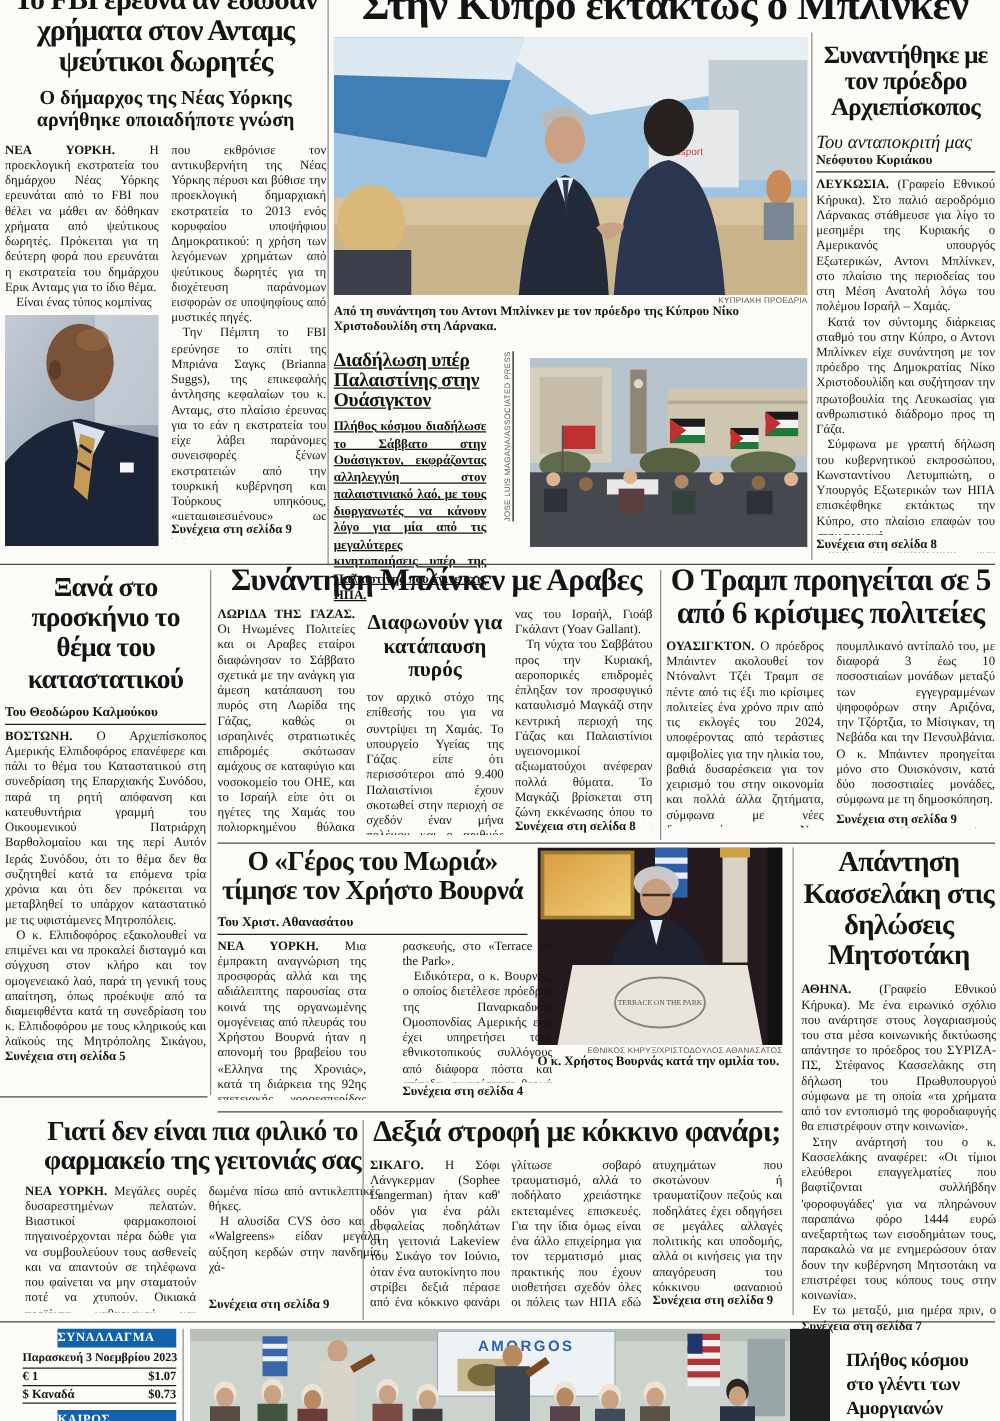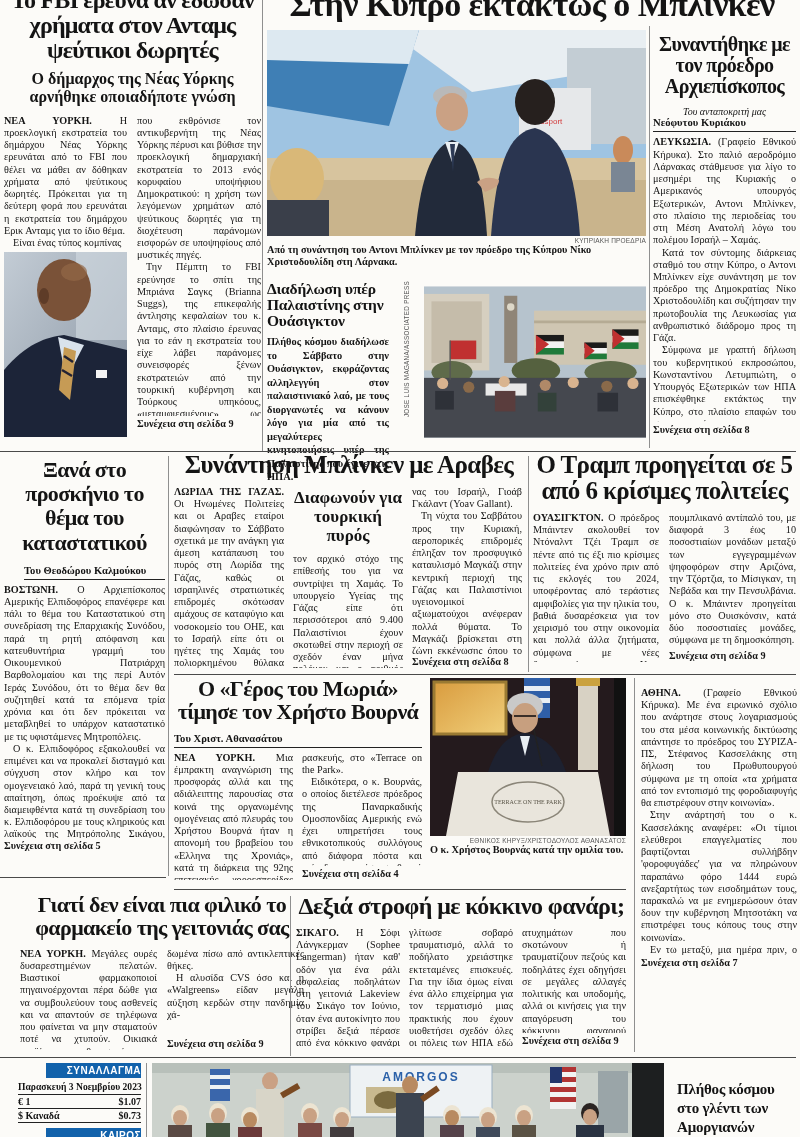--- a/index.html
+++ b/index.html
@@ -16,32 +16,32 @@
   .bt { font-size:10.2px; line-height:1.2; text-align:justify; }
   .bt p { margin:0; text-indent:9px; }
   .bt p.first { text-indent:0; }
   .lead { font-weight:bold; }
   .cont { position:absolute; bottom:0; left:0; right:0; font-weight:bold; font-size:10.2px;
           background:#fcfbf8; padding-top:2px; text-indent:0; }
   .credit { font-family:"Liberation Sans", sans-serif; font-size:6.5px; color:#555;
             text-align:right; letter-spacing:.2px; margin-top:1px; }
   .cap { font-weight:bold; font-size:10.3px; line-height:1.18; }
   .byline { font-weight:bold; font-size:10.6px; padding:2px 0 3px; border-bottom:1.3px solid #222; margin-bottom:4px; }
-  .byline .pre { font-weight:normal; font-style:italic; display:block; font-size:10px;text-align:center; }
+  .byline .pre { font-weight:normal; font-style:italic; display:block; font-size:15px; }
   .vr { position:absolute; width:1px; background:#8f8f8f; }
   .hr { position:absolute; height:1px; background:#4a4a4a; }
   .vcredit { writing-mode:vertical-rl; transform:rotate(180deg);
              font-family:"Liberation Sans", sans-serif; font-size:6.3px; color:#555; letter-spacing:.3px; }
   .brief { font-weight:bold; font-size:10.4px; line-height:1.3; text-align:justify; }
   .brief p { margin:0; }
   .photo { display:block; }
   
   .exch { font-family:"Liberation Serif", serif; }
   .exch .bar { background:#1262ab; color:#fff; font-weight:bold; font-size:10px;
-               text-align:right; padding:2px 0; font-family:Liberation Sans, sans-serif; letter-spacing:.5px;margin-left:28px; }
+               text-align:left; padding:2px 0; font-family:Liberation Serif, serif; letter-spacing:.5px;margin-left:28px; }
   .exch .date { font-weight:bold; font-size:9.6px; padding:3px 0 2px; border-bottom:1.4px solid #222; white-space:nowrap; }
   .exch .row { display:flex; justify-content:space-between; font-weight:bold; font-size:10px;
                padding:1px 0; border-bottom:1px solid #222; }
   .amorg-hl { font-weight:bold; font-size:15px; line-height:1.25; letter-spacing:-.2px; }
 </style>
 </head>
 <body>
 
 <div class="page">
 
@@ -106,21 +106,21 @@
       <path d="M224,206 C230,128 244,102 268,98 C296,106 308,140 313,206 Z" fill="#2a3550"></path>
       <path d="M232,150 C222,146 216,148 210,152 L218,162 C228,158 232,156 232,150 Z" fill="#caa184"></path>
       <ellipse cx="356" cy="120" rx="10" ry="14" fill="#c98a5a"></ellipse>
       <rect x="344" y="132" width="24" height="30" fill="#7a8694"></rect>
     </svg>
     <div class="credit">ΚΥΠΡΙΑΚΗ ΠΡΟΕΔΡΙΑ</div>
     <div class="cap">Από τη συνάντηση του Αντονι Μπλίνκεν με τον πρόεδρο της Κύπρου Νίκο Χριστοδουλίδη στη Λάρνακα.</div>
   </section>
 
   <section class="sec" style="left:267px; top:281px; width:379px; height:165px;">
-    <div style="display:flex; gap:12px;">
+    <div style="display:flex; gap:12px;text-decoration:underline;">
       <div style="width:122px; flex:none;">
         <div class="hl" style="font-size:15.5px; text-align:left; letter-spacing:-0.2px;">Διαδήλωση υπέρ Παλαιστίνης στην Ουάσιγκτον</div>
         <div class="brief" style="margin-top:6px;">
             <p>Πλήθος κόσμου διαδήλωσε το Σάββατο στην Ουάσιγκτον, εκφράζοντας αλληλεγγύη στον παλαιστινιακό λαό, με τους διοργανωτές να κάνουν λόγο για μία από τις μεγαλύτερες κινητοποιήσεις υπέρ της Παλαιστίνης που έγινε στις ΗΠΑ.</p>
           </div>
       </div>
       <div style="width:11px; flex:none; display:flex; align-items:flex-start; justify-content:center;">
         <span class="vcredit">JOSE LUIS MAGANA/ASSOCIATED PRESS</span>
       </div>
       <svg class="photo" width="238" height="162" viewBox="0 0 238 162">
@@ -181,38 +181,38 @@
       <p class="first"><span class="lead">ΛΕΥΚΩΣΙΑ.</span> <span>(Γραφείο Εθνικού Κήρυκα). Στο παλιό αεροδρόμιο Λάρνακας στάθμευσε για λίγο το μεσημέρι της Κυριακής ο Αμερικανός υπουργός Εξωτερικών, Αντονι Μπλίνκεν, στο πλαίσιο της περιοδείας του στη Μέση Ανατολή λόγω του πολέμου Ισραήλ – Χαμάς.</span></p>
       <p><span>Κατά τον σύντομης διάρκειας σταθμό του στην Κύπρο, ο Αντονι Μπλίνκεν είχε συνάντηση με τον πρόεδρο της Δημοκρατίας Νίκο Χριστοδουλίδη και συζήτησαν την πρωτοβουλία της Λευκωσίας για ανθρωπιστικό διάδρομο προς τη Γάζα.</span></p>
       <p><span>Σύμφωνα με γραπτή δήλωση του κυβερνητικού εκπροσώπου, Κωνσταντίνου Λετυμπιώτη, ο Υπουργός Εξωτερικών των ΗΠΑ επισκέφθηκε εκτάκτως την Κύπρο, στο πλαίσιο επαφών του στην περιοχή.</span></p>
       <p><span>Κατά τη συνάντηση, που πραγματοποιήθηκε στο αεροδρόμιο Λάρνακας, αναφέρεται πως «συζητήθηκε διεξοδικά η κατάσταση στην περιοχή, όπως αυτή εξελίσσεται».</span></p>
       <div class="cont">Συνέχεια στη σελίδα 8</div>
     </div>
   </section>
 
   <section class="sec" style="left:4px; top:458px; width:161px; height:418px; overflow:hidden;">
     <div class="hl" style="font-size:22px; line-height:1.1;">Ξανά στο προσκήνιο το θέμα του καταστατικού</div>
-    <div class="byline" style="margin-top:8px;margin-left:20px;">Του Θεοδώρου Καλμούκου</div>
+    <div class="byline" style="margin-top:8px;">Του Θεοδώρου Καλμούκου</div>
     <div class="bt" style="position:relative; height:268px; overflow:hidden;">
       <p class="first"><span class="lead">ΒΟΣΤΩΝΗ.</span> <span>Ο Αρχιεπίσκοπος Αμερικής Ελπιδοφόρος επανέφερε και πάλι το θέμα του Καταστατικού στη συνεδρίαση της Επαρχιακής Συνόδου, παρά τη ρητή απόφανση και κατευθυντήρια γραμμή του Οικουμενικού Πατριάρχη Βαρθολομαίου και της περί Αυτόν Ιεράς Συνόδου, ότι το θέμα δεν θα συζητηθεί κατά τα επόμενα τρία χρόνια και ότι δεν πρόκειται να μεταβληθεί το υπάρχον καταστατικό με τις υφιστάμενες Μητροπόλεις.</span></p>
       <p><span>Ο κ. Ελπιδοφόρος εξακολουθεί να επιμένει και να προκαλεί δισταγμό και σύγχυση στον κλήρο και τον ομογενειακό λαό, παρά τη γενική τους απαίτηση, όπως προέκυψε από τα διαμειφθέντα κατά τη συνεδρίαση του κ. Ελπιδοφόρου με τους κληρικούς και λαϊκούς της Μητρόπολης Σικάγου, αλλά και της Βοστώνης όπως αποκάλυψε ο «Εθνικός Κήρυκας».</span></p>
 
       <div class="cont">Συνέχεια στη σελίδα 5</div>
     </div>
   </section>
 
   <section class="sec" style="left:174px; top:452px; width:350px; height:221px;">
     <div class="hl" style="font-size:25px; white-space:nowrap; overflow:hidden;">Συνάντηση Μπλίνκεν με Αραβες</div>
     <div class="cols bt" style="margin-top:8px; gap:9px; height:182px;">
       <div class="col" style="width:110px; flex:none;">
         <p class="first"><span class="lead">ΛΩΡΙΔΑ ΤΗΣ ΓΑΖΑΣ.</span> <span>Οι Ηνωμένες Πολιτείες και οι Αραβες εταίροι διαφώνησαν το Σάββατο σχετικά με την ανάγκη για άμεση κατάπαυση του πυρός στη Λωρίδα της Γάζας, καθώς οι ισραηλινές στρατιωτικές επιδρομές σκότωσαν αμάχους σε καταφύγιο και νοσοκομείο του ΟΗΕ, και το Ισραήλ είπε ότι οι ηγέτες της Χαμάς του πολιορκημένου θύλακα «αντιμετωπίζουν όλη τη δύναμη» των στρατευμάτων της.</span></p>
 
       </div>
       <div class="col" style="width:110px; flex:none;">
-        <div class="subhead" style="font-size:17px; margin:2px 0 8px;">Διαφωνούν για τουρκική πυρός</div>
+        <div class="subhead" style="font-size:17px; margin:2px 0 8px;">Διαφωνούν για κατάπαυση πυρός</div>
         <p class="first"><span>τον αρχικό στόχο της επίθεσής του για να συντρίψει τη Χαμάς. Το υπουργείο Υγείας της Γάζας είπε ότι περισσότεροι από 9.400 Παλαιστίνιοι έχουν σκοτωθεί στην περιοχή σε σχεδόν έναν μήνα πολέμου και ο αριθμός αυτός είναι πιθανό να αυξηθεί καθώς η επίθεση συνεχίζεται. «Οποιοσδήποτε στην πόλη της Γάζας διακινδυνεύει τη ζωή του», δήλωσε ο υπουργός Αμυ-</span></p>
       </div>
       <div class="col" style="width:110px; flex:none;">
         <p class="first"><span>νας του Ισραήλ, Γιοάβ Γκάλαντ (Yoav Gallant).</span></p>
         <p><span>Τη νύχτα του Σαββάτου προς την Κυριακή, αεροπορικές επιδρομές έπληξαν τον προσφυγικό καταυλισμό Μαγκάζι στην κεντρική περιοχή της Γάζας και Παλαιστίνιοι υγειονομικοί αξιωματούχοι ανέφεραν πολλά θύματα. Το Μαγκάζι βρίσκεται στη ζώνη εκκένωσης όπου το Ισραήλ προέτρεψε τους Παλαιστίνιους να αναζητήσουν καταφύγιο.</span></p>
 
         <div class="cont">Συνέχεια στη σελίδα 8</div>
       </div>
     </div>
   </section>
@@ -234,21 +234,21 @@
 
   <section class="sec" style="left:174px; top:678px; width:452px; height:210px;">
     <div style="display:flex; gap:8px;">
       <div style="width:248px; flex:none;">
         <div class="hl" style="font-size:22px;">Ο «Γέρος του Μωριά» τίμησε τον Χρήστο Βουρνά</div>
         <div class="byline" style="margin-top:7px;">Του Χριστ. Αθανασάτου</div>
         <div class="cols bt" style="gap:9px; height:128px;">
           <div class="col" style="width:119px; flex:none;">
             <p class="first"><span class="lead">ΝΕΑ ΥΟΡΚΗ.</span> <span>Μια έμπρακτη αναγνώριση της προσφοράς αλλά και της αδιάλειπτης παρουσίας στα κοινά της οργανωμένης ομογένειας από πλευράς του Χρήστου Βουρνά ήταν η απονομή του βραβείου του «Ελληνα της Χρονιάς», κατά τη διάρκεια της 92ης επετειακής χοροεσπερίδας του Συλλόγου Αρκάδων «Γέρος του Μωριά», που πραγματοποιήθηκε το βράδυ της Πα-</span></p>
           </div>
-          <div class="col" style="width:120px; flex:none;">
+          <div class="col" style="width:120px; flex:none;margin-left:20px;">
             <p class="first"><span>ρασκευής, στο «Terrace on the Park».</span></p>
             <p><span>Ειδικότερα, ο κ. Βουρνάς, ο οποίος διετέλεσε πρόεδρος της Παναρκαδικής Ομοσπονδίας Αμερικής ενώ έχει υπηρετήσει τους εθνικοτοπικούς συλλόγους από διάφορα πόστα και επίπεδα, ευχαρίστησε θερμά τους παρευρισκόμενους αλλά και τον Σύλλογο, δίνοντας το σύνθημα προκειμένου η νεότερη γενιά -αρχής</span></p>
             <div class="cont">Συνέχεια στη σελίδα 4</div>
           </div>
         </div>
       </div>
       <div style="width:196px; flex:none;">
         <svg class="photo" width="196" height="158" viewBox="0 0 196 158">
           <defs>
             <linearGradient id="gGold" x1="0" y1="0" x2="1" y2="1">
@@ -274,20 +274,21 @@
           <ellipse cx="98" cy="124" rx="36" ry="20" fill="none" stroke="#8a8578" stroke-width="1.5"></ellipse>
           <text x="98" y="126" font-family="Liberation Serif, serif" font-size="6" text-anchor="middle" fill="#5a5548">TERRACE ON THE PARK</text>
         </svg>
         <div class="credit">ΕΘΝΙΚΟΣ ΚΗΡΥΞ/ΧΡΙΣΤΟΔΟΥΛΟΣ ΑΘΑΝΑΣΑΤΟΣ</div>
         <div class="cap">Ο κ. Χρήστος Βουρνάς κατά την ομιλία του.</div>
       </div>
     </div>
   </section>
 
   <section class="sec" style="left:641px; top:678px; width:156px; height:374px;">
+    <div class="hl" style="font-size:23px; line-height:1.08;">Απάντηση Κασσελάκη στις δηλώσεις Μητσοτάκη</div>
     <div class="bt" style="position:relative; margin-top:9px; height:282px; overflow:hidden;">
       <p class="first"><span class="lead">ΑΘΗΝΑ.</span> <span>(Γραφείο Εθνικού Κήρυκα). Με ένα ειρωνικό σχόλιο που ανάρτησε στους λογαριασμούς του στα μέσα κοινωνικής δικτύωσης απάντησε το πρόεδρος του ΣΥΡΙΖΑ-ΠΣ, Στέφανος Κασσελάκης στη δήλωση του Πρωθυπουργού σύμφωνα με τη οποία «τα χρήματα από τον εντοπισμό της φοροδιαφυγής θα επιστρέφουν στην κοινωνία».</span></p>
       <p><span>Στην ανάρτησή του ο κ. Κασσελάκης αναφέρει: «Οι τίμιοι ελεύθεροι επαγγελματίες που βαφτίζονται συλλήβδην 'φοροφυγάδες' για να πληρώνουν παραπάνω φόρο 1444 ευρώ ανεξαρτήτως των εισοδημάτων τους, παρακαλώ να με ενημερώσουν όταν δουν την κυβέρνηση Μητσοτάκη να επιστρέφει τους κόπους τους στην κοινωνία».</span></p>
       <p><span>Εν τω μεταξύ, μια ημέρα πριν, ο Σάββατο, ο κ. Κασσελά-</span></p>
       <div class="cont">Συνέχεια στη σελίδα 7</div>
     </div>
   </section>
 
   <section class="sec" style="left:20px; top:894px; width:284px; height:162px;">
     <div class="hl" style="font-size:22px;">Γιατί δεν είναι πια φιλικό το φαρμακείο της γειτονιάς σας</div>

